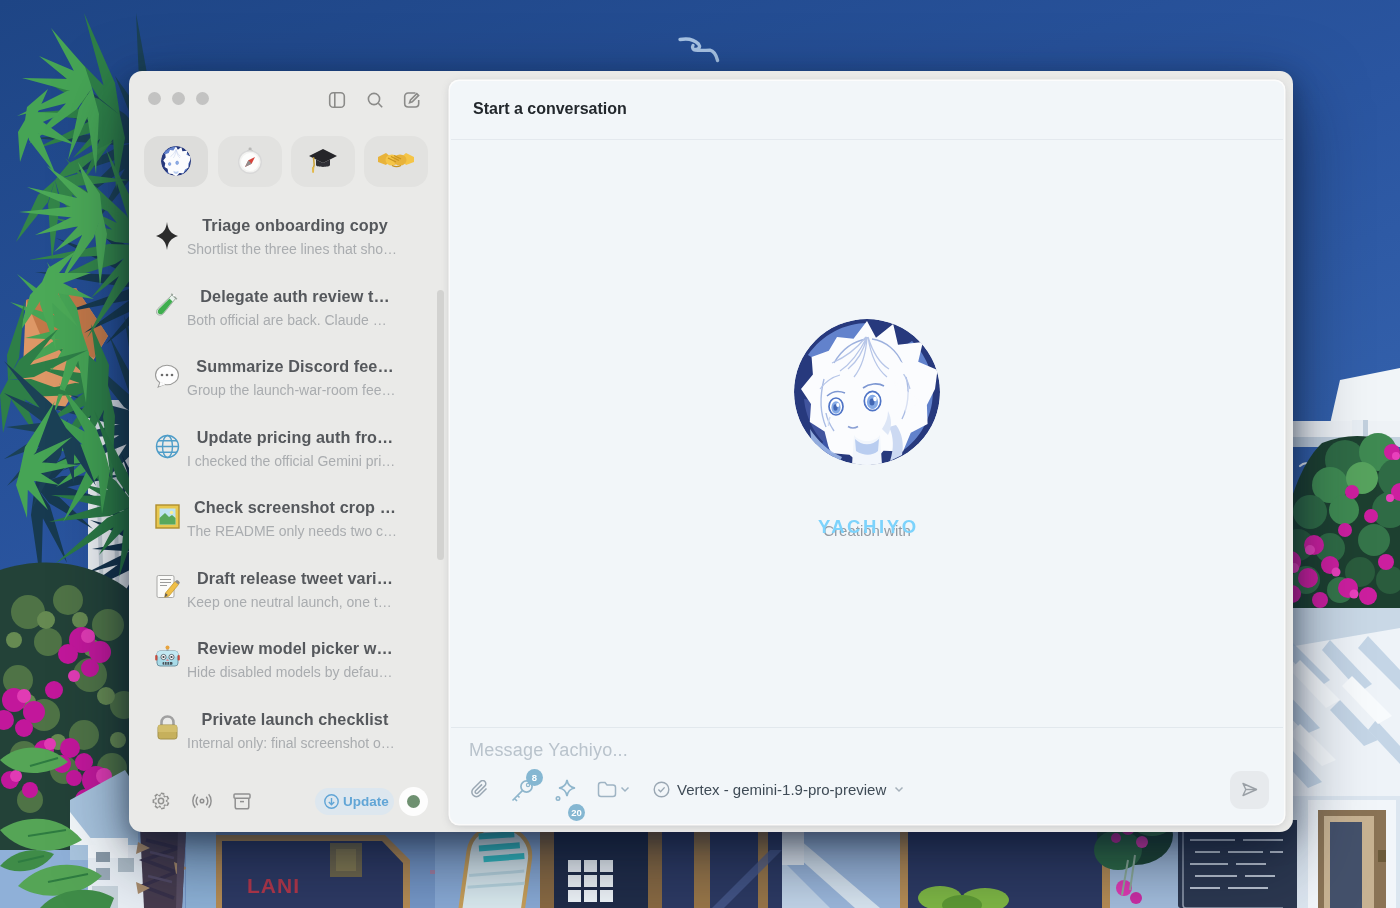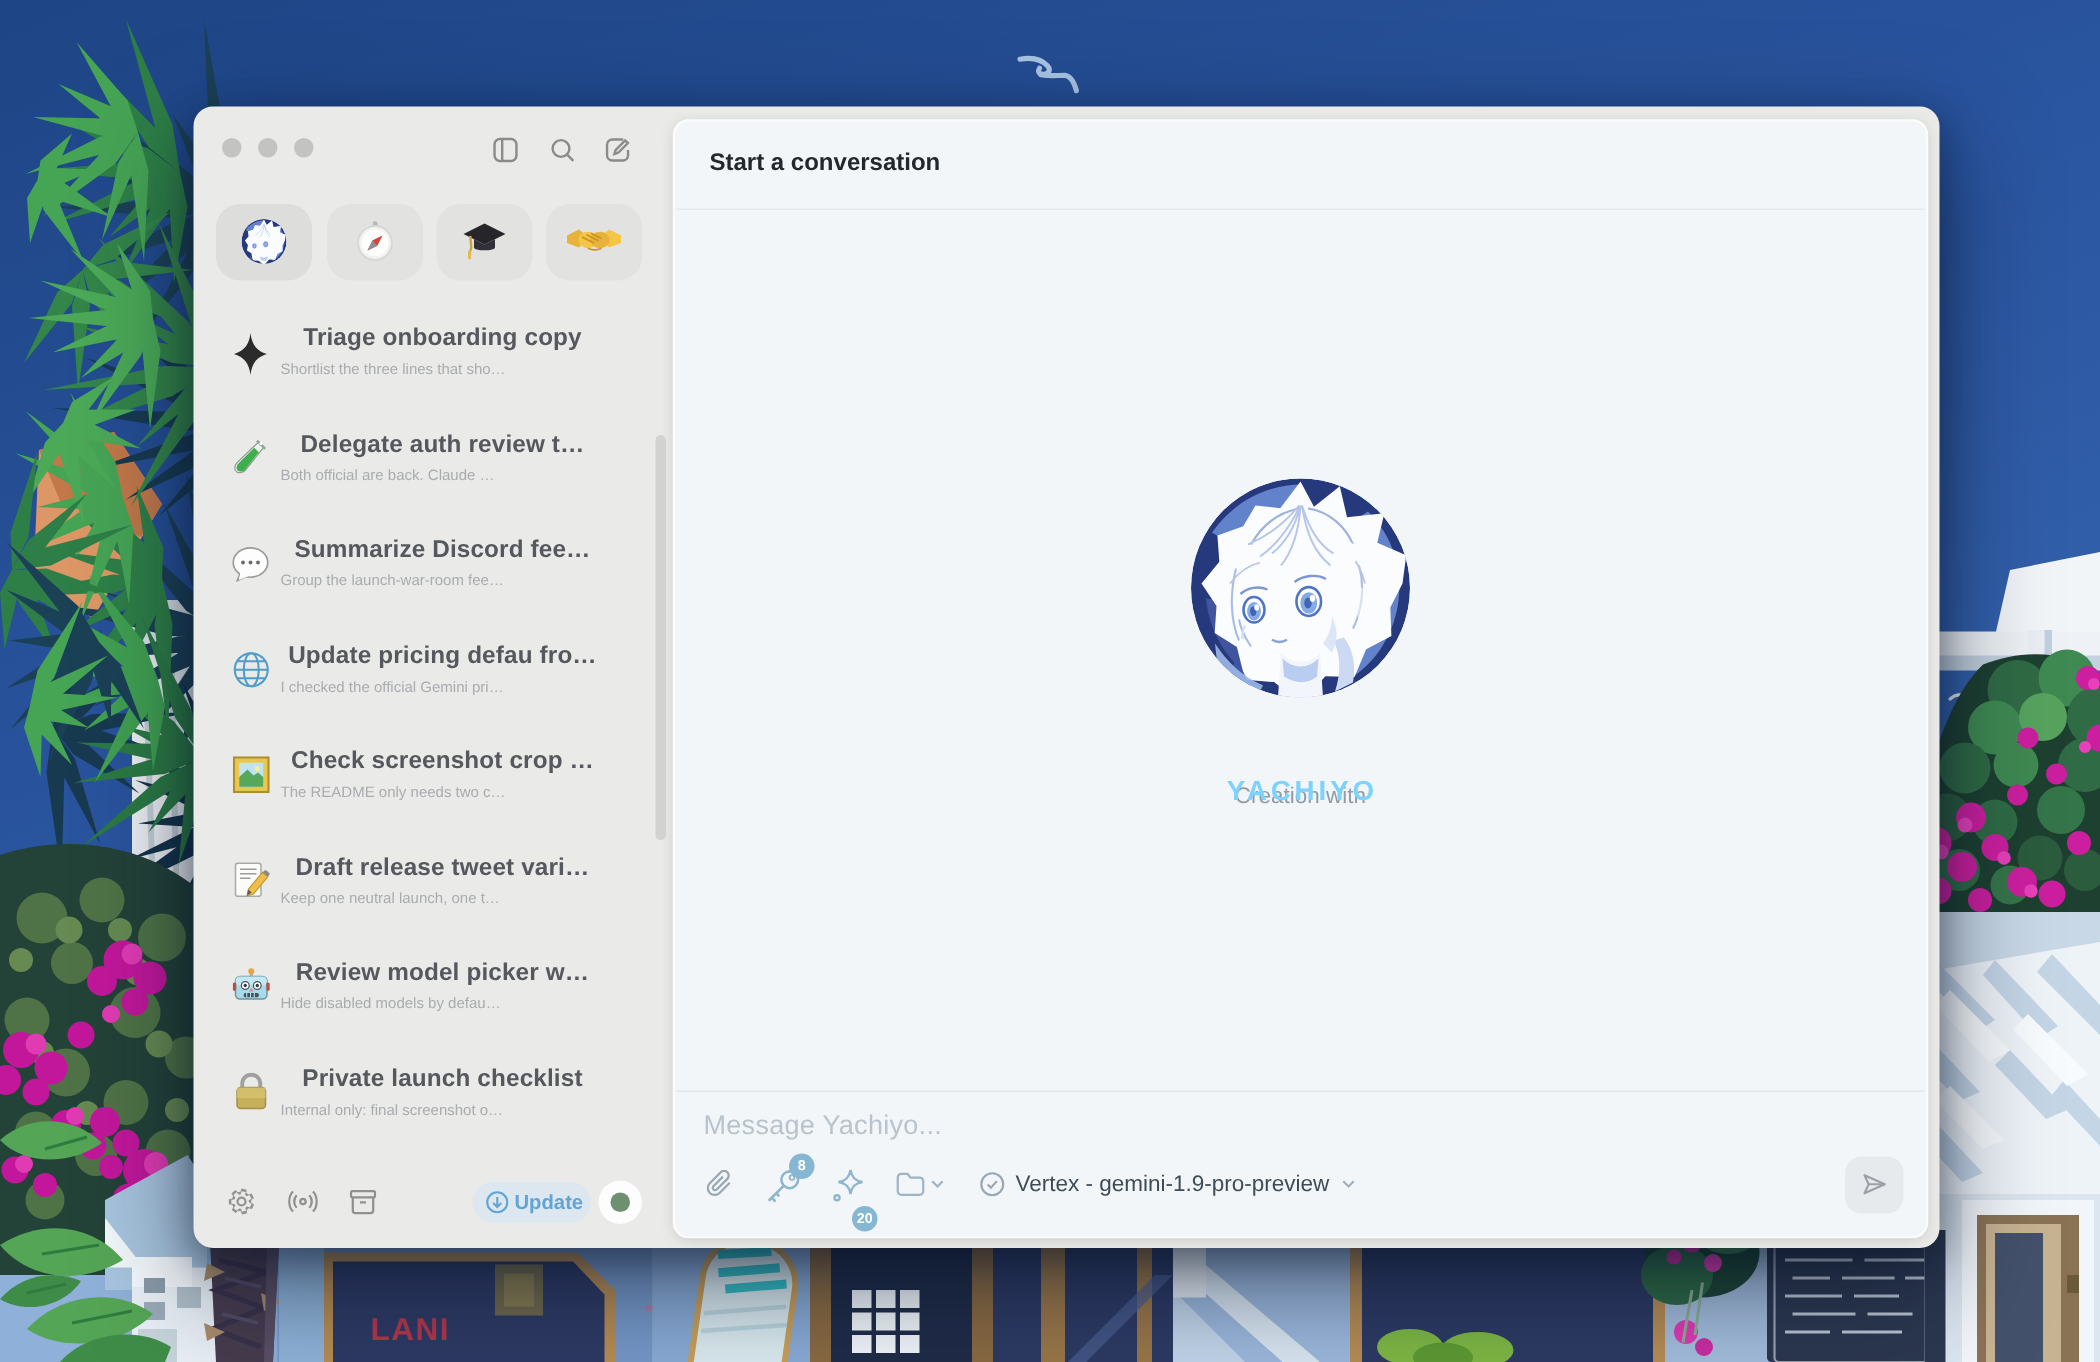--- a/index.html
+++ b/index.html
@@ -5,21 +5,21 @@
   html,body{margin:0;padding:0;}
   body{width:1400px;height:908px;overflow:hidden;font-family:"Liberation Sans",sans-serif;position:relative;background:#2a55a0;}
   .abs{position:absolute;}
   #bg{position:absolute;left:0;top:0;}
   #win{position:absolute;left:129px;top:71px;width:1164px;height:761px;border-radius:13px;background:#eaeae8;box-shadow:0 26px 70px rgba(8,18,38,.55),0 8px 24px rgba(8,18,38,.4);}
   #card{position:absolute;left:450px;top:81px;width:834px;height:743px;border-radius:9px;background:#f2f6f9;box-shadow:0 0 0 1.5px rgba(255,255,255,.9),0 2px 9px rgba(95,100,110,.28);}
   .tl{position:absolute;width:13px;height:13px;border-radius:50%;background:#c3c3c2;top:91.5px;}
   .avbtn{position:absolute;top:136px;width:64px;height:51px;border-radius:16px;background:#e2e2e0;}
   .item{position:absolute;left:187px;width:216px;overflow:hidden;}
   .item-t{font-size:16.2px;font-weight:700;color:#55585c;letter-spacing:.1px;white-space:nowrap;text-align:center;}
-  .item-s{font-size:10px;color:#a9acaf;margin-top:6px;white-space:nowrap;}
+  .item-s{font-size:14px;color:#a9acaf;margin-top:6px;white-space:nowrap;}
   .badge{position:absolute;width:17px;height:17px;border-radius:50%;background:#85b7d2;color:#fff;font-size:9.5px;font-weight:700;text-align:center;line-height:17px;}
 </style>
 </head>
 <body>
 <svg id="bg" width="1400" height="908" viewBox="0 0 1400 908">
 <defs>
   <linearGradient id="sky" x1="0" y1="0" x2="0.6" y2="1">
     <stop offset="0" stop-color="#1e4585"></stop>
     <stop offset="0.5" stop-color="#2a55a0"></stop>
     <stop offset="1" stop-color="#3a69b4"></stop>
@@ -415,21 +415,21 @@
     <div class="item-t">Summarize Discord fee…</div>
     <div class="item-s">Group the launch-war-room fee…</div>
   </div>
 
 <svg class="abs" style="left:155px;top:434px;" width="25" height="25" viewBox="0 0 25 25" fill="none" stroke="#4f9dc8" stroke-width="1.4">
   <circle cx="12.5" cy="12.5" r="11"></circle>
   <ellipse cx="12.5" cy="12.5" rx="5" ry="11"></ellipse>
   <path d="M1.5 12.5 H23.5 M3 6.8 H22 M3 18.2 H22"></path>
 </svg>
 <div class="item" style="top:428px;">
-    <div class="item-t">Update pricing defau fro…</div>
+    <div class="item-t">Update pricing auth fro…</div>
     <div class="item-s">I checked the official Gemini pri…</div>
   </div>
 
 <svg class="abs" style="left:155px;top:504px;" width="25" height="25" viewBox="0 0 25 25">
   <rect x="1" y="1" width="23" height="23" fill="#e8c84f" stroke="#b08e2e" stroke-width="1.4"></rect>
   <rect x="4.5" y="4.5" width="16" height="16" fill="#bfe3f2"></rect>
   <path d="M4.5 14 L10 9 L14 13 L17 11 L20.5 14 V20.5 H4.5 Z" fill="#58a85c"></path>
   <circle cx="16.5" cy="8.5" r="1.8" fill="#f6ef9a"></circle>
 </svg>
 <div class="item" style="top:498px;">

